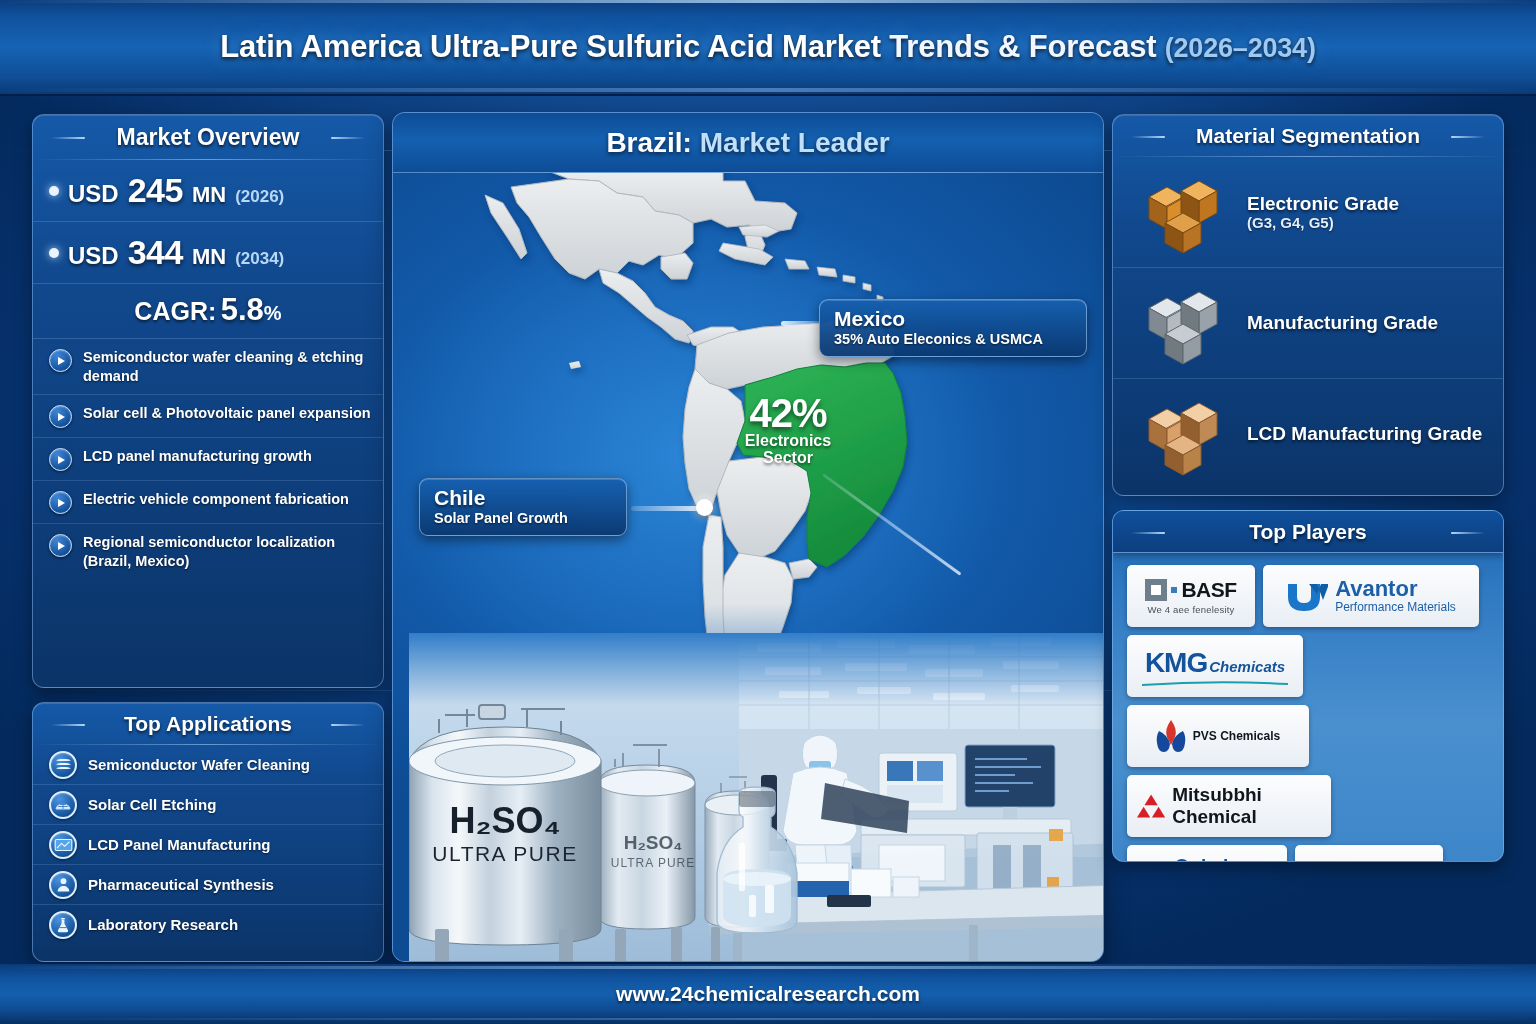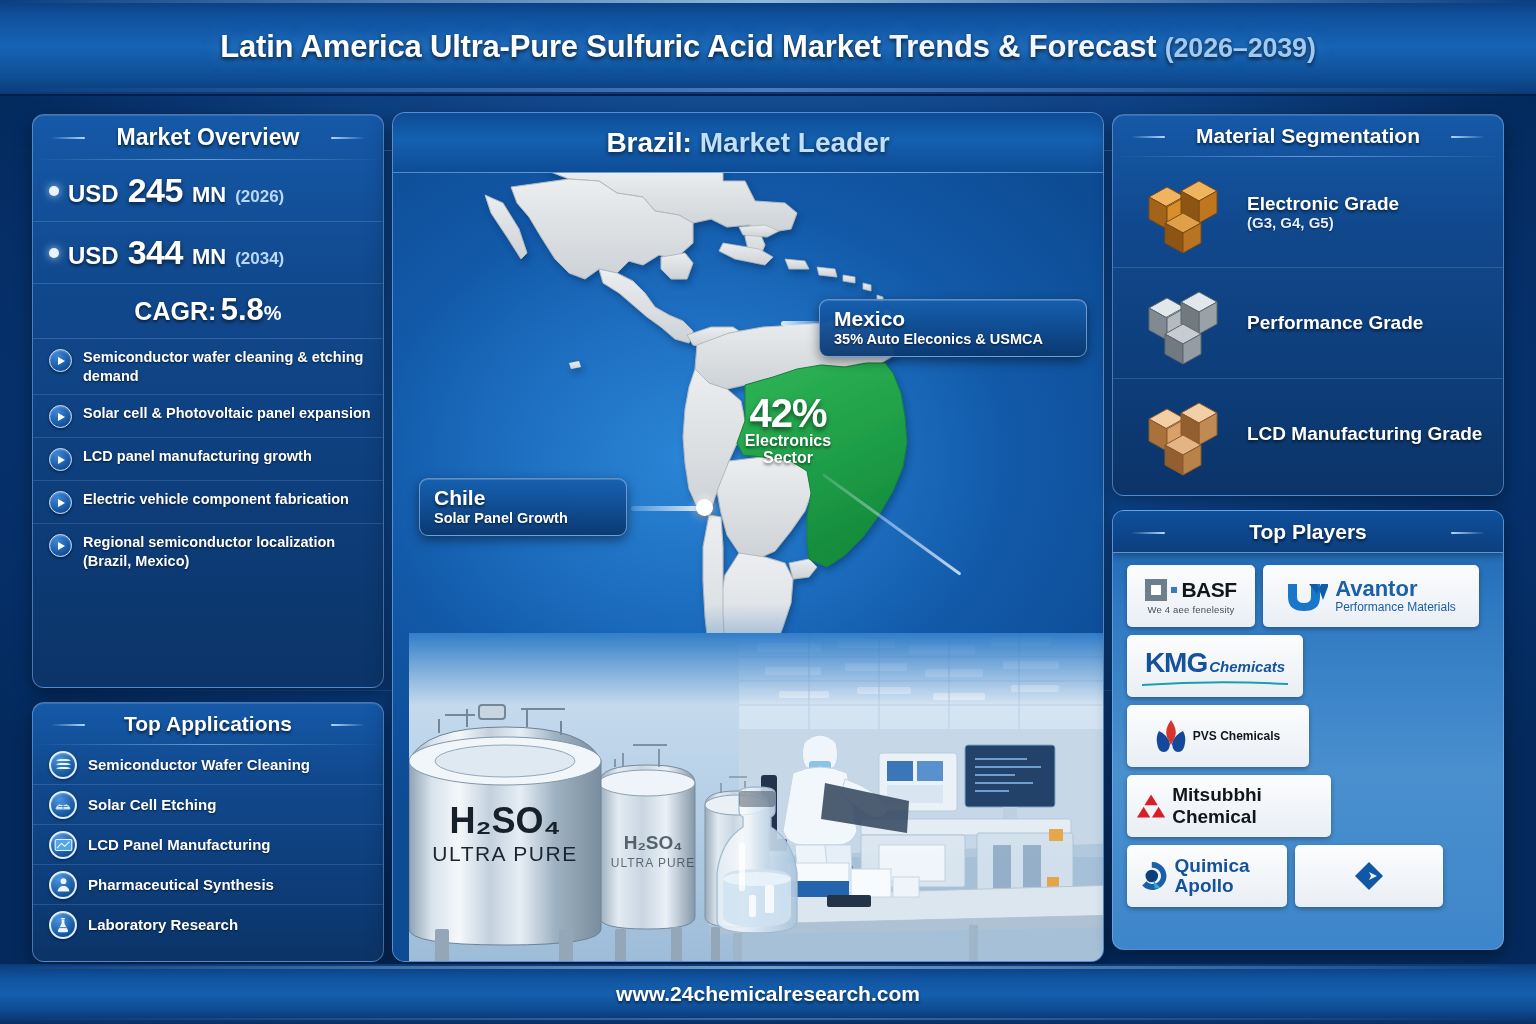--- a/index.html
+++ b/index.html
@@ -169,21 +169,21 @@
   
   #material{ left:1112px; top:114px; width:392px; height:382px; }
   .mat-head{font-size:21px;}
   .mat-row{display:flex;align-items:center;gap:14px;padding:6px 12px 6px 20px;
     border-bottom:1px solid rgba(170,215,255,.18);}
   .mat-row:last-child{border-bottom:none;}
   .mat-lbl{color:#fff;font-weight:bold;font-size:19px;text-shadow:0 2px 3px rgba(0,0,0,.6);line-height:1.15;}
   .mat-sub{color:#e4eefb;font-weight:bold;font-size:15px;text-shadow:0 1px 2px rgba(0,0,0,.55);}
 
   
-  #players{ left:1112px; top:510px; width:392px; height:440px;
+  #players{ left:1112px; top:510px; width:392px; height:352px;
     background:linear-gradient(180deg,#1a62ad 0%, #2f79c2 22%, #4a90cf 60%, #3d86c9 100%);
   }
   .players-head{font-size:21px;
     background:linear-gradient(180deg,#0f4f9c,#0c3f7e);
     border-bottom:1px solid rgba(175,215,255,.5);
     box-shadow:0 3px 6px rgba(0,0,0,.3);}
   .logo-grid{display:flex;flex-wrap:wrap;gap:8px 8px;padding:12px 14px;align-content:flex-start;}
   .logo{
     background:linear-gradient(180deg,#fcfdfe,#e9eef4);
     border-radius:5px; box-shadow:0 2px 5px rgba(0,0,0,.32);
@@ -207,21 +207,21 @@
 
 <div class="bg-glow"></div>
 <div class="bg-streak" style="top:62px"></div>
 <div class="bg-streak" style="top:150px"></div>
 <div class="bg-streak" style="top:690px;opacity:.5"></div>
 
 <div class="header">
   <h1>
     <span class="h-strong">Latin America Ultra-Pure Sulfuric Acid Market</span>
     <span class="h-mid">Trends &amp; Forecast</span>
-    <span class="h-years">(2026–2039)</span>
+    <span class="h-years">(2026–2034)</span>
   </h1>
 </div>
 
 <div class="panel" id="overview">
   <div class="panel-title ov-head">
     <span class="rule l"></span>
     <span>Market Overview</span>
     <span class="rule r"></span>
   </div>
   <div class="hdr-line"></div>
@@ -661,21 +661,21 @@
           <path d="M34 44 L52 34 L52 56 L34 66 Z" fill="#b3bac0"></path>
           <path d="M66 38 L84 28 L84 50 L66 60 Z" fill="#9aa2a9"></path>
           <path d="M48 28 L66 38 L66 60 L48 50 Z" fill="#717981"></path>
           <path d="M32 60 L50 50 L68 60 L50 70 Z" fill="#c6ccd1"></path>
           <path d="M32 60 L50 70 L50 90 L32 80 Z" fill="#717981"></path>
           <path d="M50 70 L68 60 L68 80 L50 90 Z" fill="#959da4"></path>
         </g>
       </svg>
     </span>
     <span>
-      <div class="mat-lbl">Performance Grade</div>
+      <div class="mat-lbl">Manufacturing Grade</div>
     </span>
   </div>
 
   <div class="mat-row">
     <span>
       <svg width="100" height="94" viewBox="0 0 100 94">
         <g stroke="#8a5a2c" stroke-width="1">
           <path d="M16 34 L34 24 L52 34 L34 44 Z" fill="#f2cfa5"></path>
           <path d="M48 28 L66 18 L84 28 L66 38 Z" fill="#f2cfa5"></path>
           <path d="M32 44 L50 34 L68 44 L50 54 Z" fill="#f7ddbd"></path>

